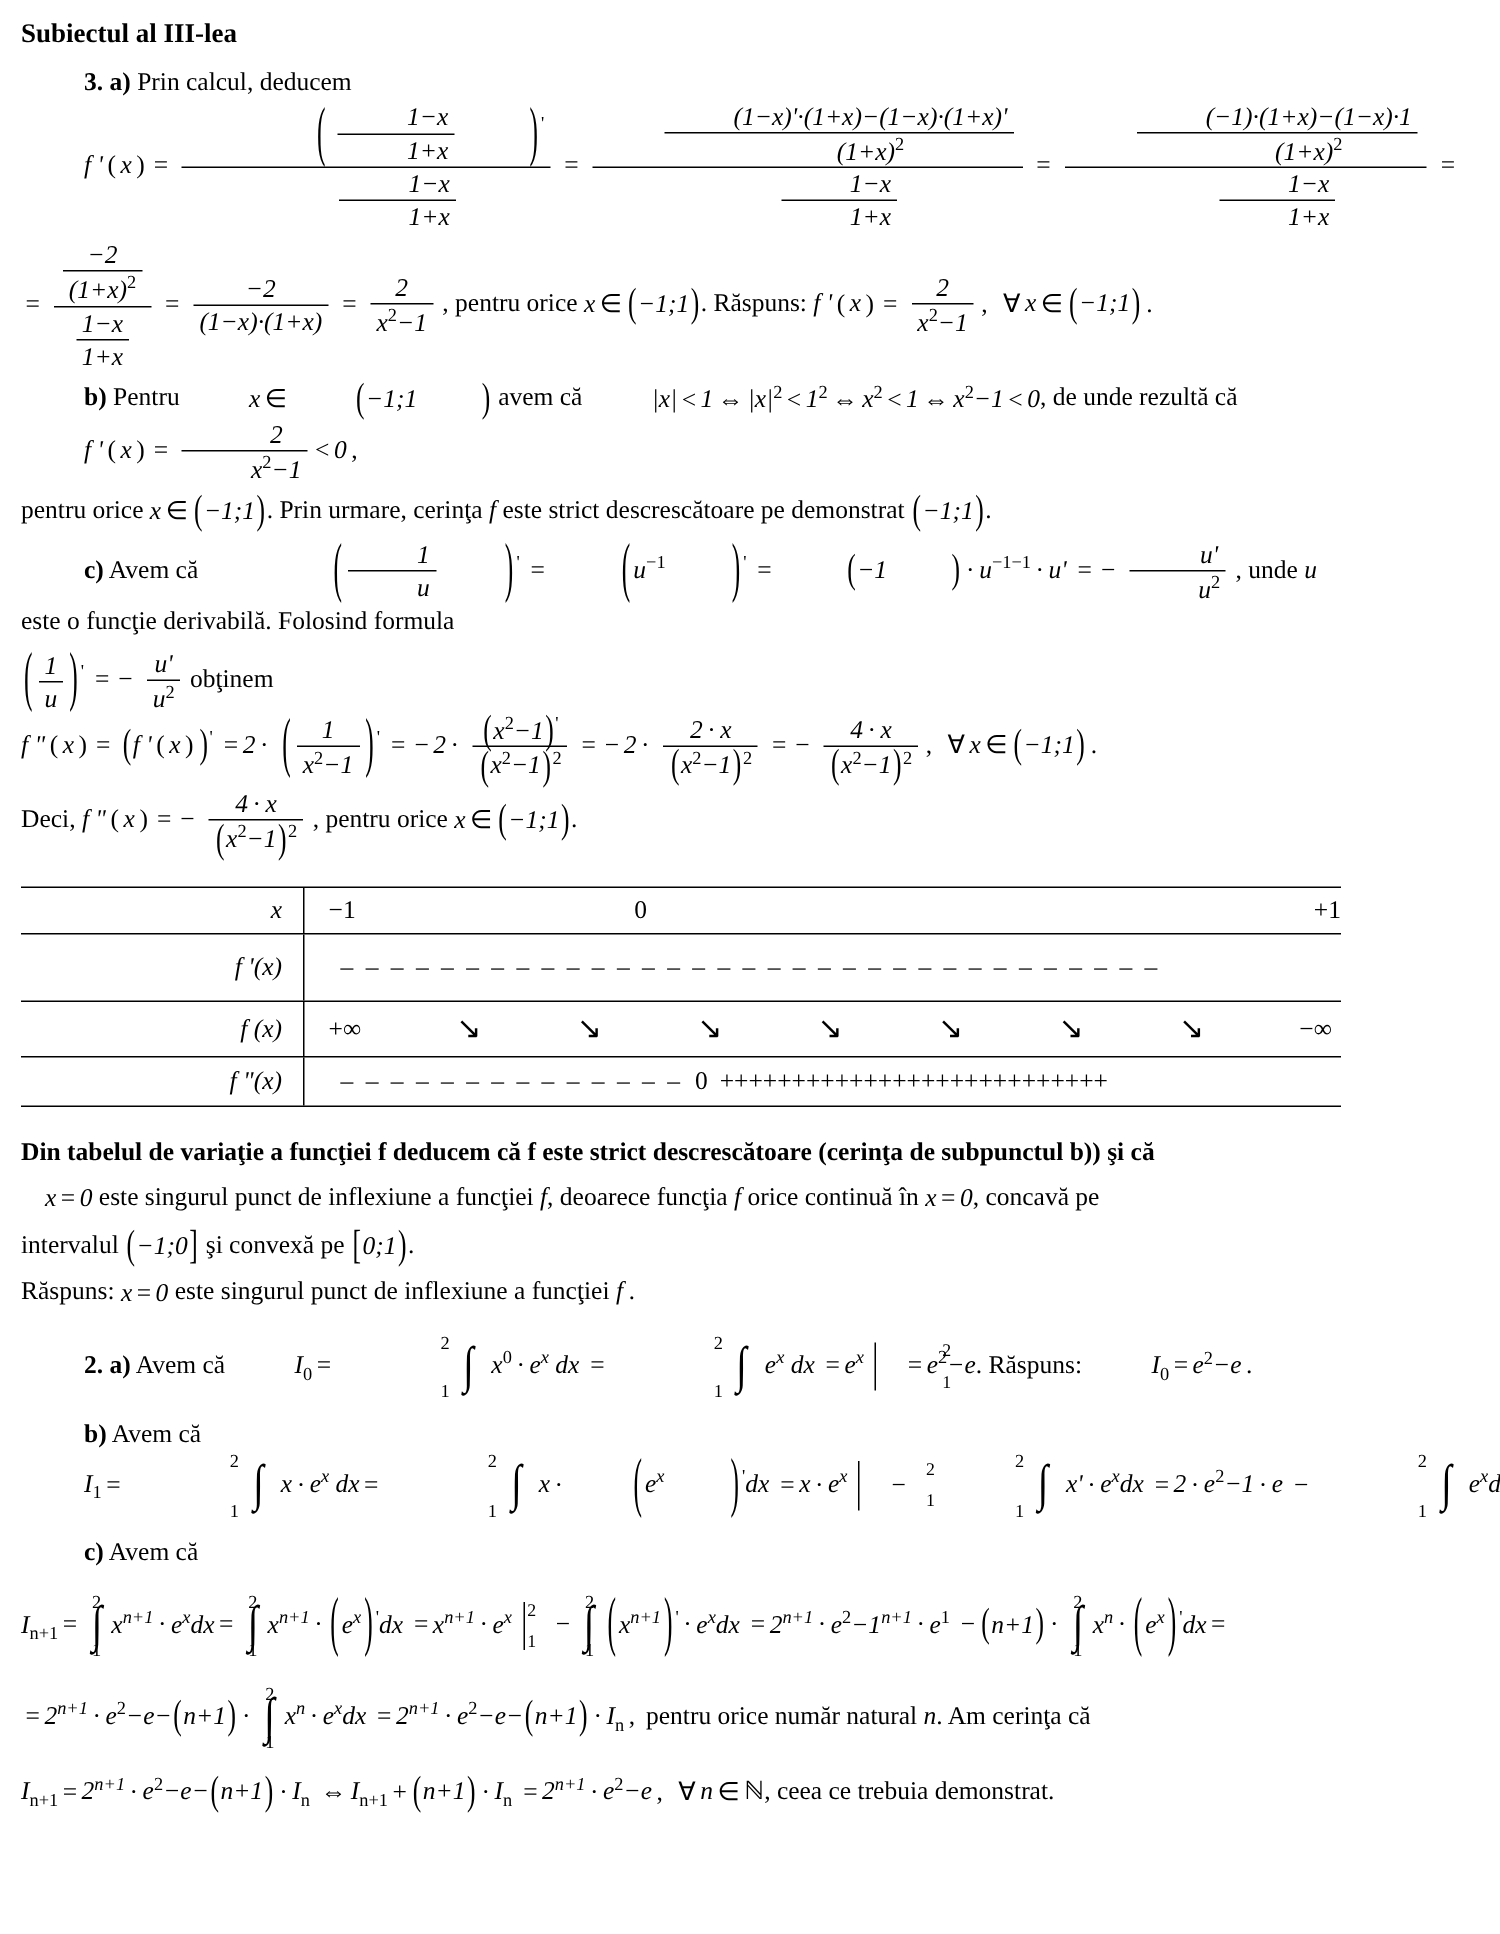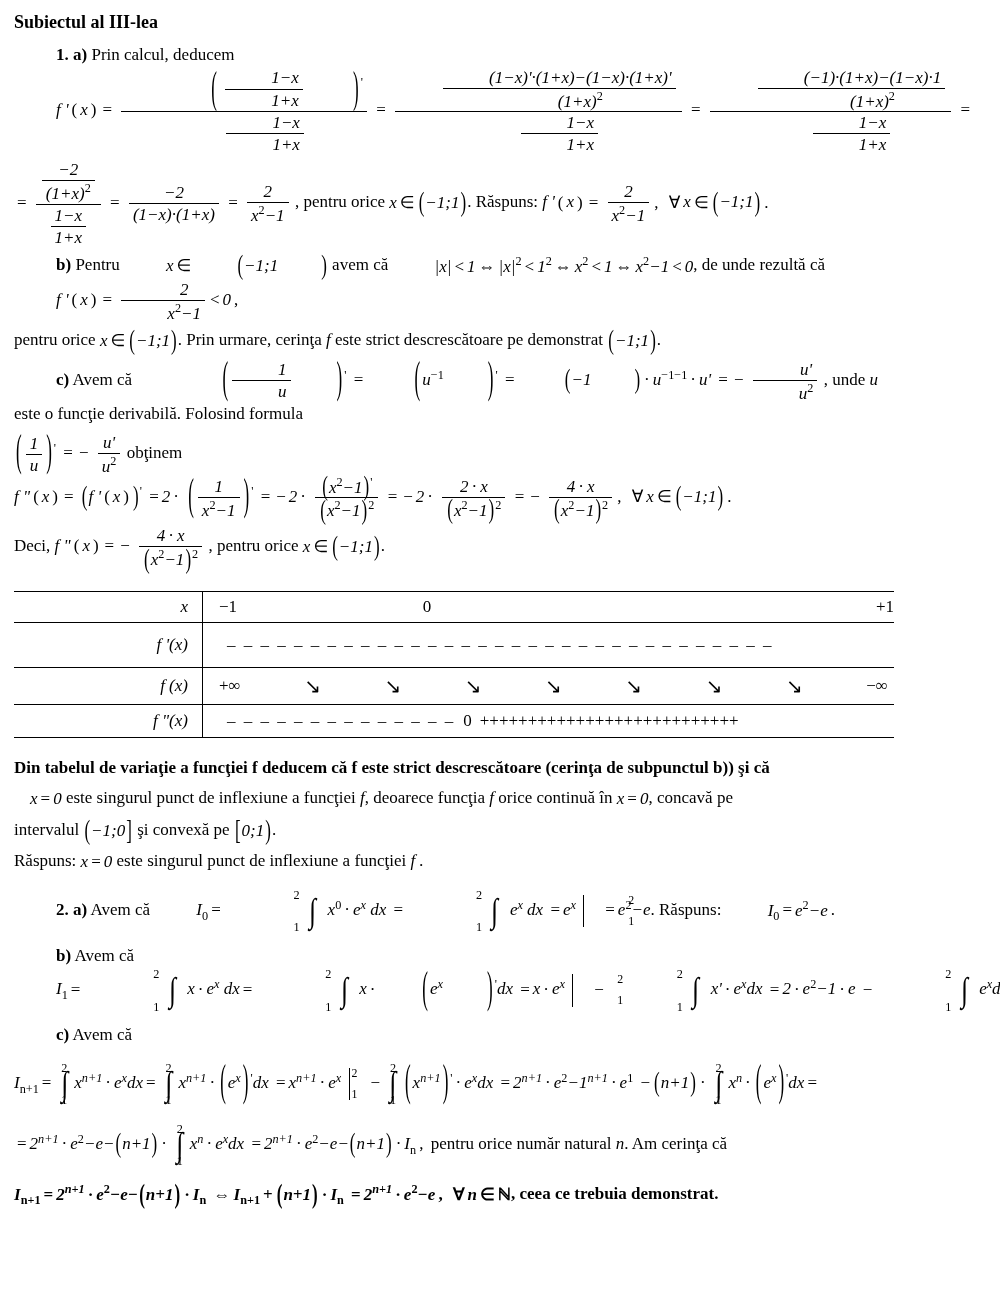--- a/index.html
+++ b/index.html
@@ -195,21 +195,21 @@
   }
 </style>
 </head>
 <body>
 
 <div class="page">
 
   <div class="title">Subiectul al III-lea</div>
 
   <div class="para indent">
-    <span class="lbl">1. a)</span>
+    <span class="lbl">3. a)</span>
     <span class="txt">Prin calcul, deducem</span>
     <span class="math">
       <i>f&nbsp;'</i><span class="op">(</span><i>x</i><span class="op">)</span><span class="op">=</span>
       <span class="frac">
         <span class="num">
           <span class="bigparen">(</span>
           <span class="frac"><span class="num">1−<i>x</i></span><span class="den">1+<i>x</i></span></span>
           <span class="bigparen">)</span><span class="supn">'</span>
         </span>
         <span class="den">
@@ -496,21 +496,21 @@
     <span class="math">
       <span class="op">=</span>2<span class="sup">n+1</span><span class="op">·</span><i>e</i><span class="supn">2</span>−<i>e</i>−<span class="paren">(</span><i>n</i>+1<span class="paren">)</span><span class="op">·</span>
       <span class="intwrap"><span class="lim-top">2</span><span class="body"><span class="intsym">∫</span></span><span class="lim-bot">1</span></span>
       <i>x</i><span class="sup">n</span><span class="op">·</span><i>e</i><span class="sup">x</span><i>dx</i>
       <span class="op">=</span>2<span class="sup">n+1</span><span class="op">·</span><i>e</i><span class="supn">2</span>−<i>e</i>−<span class="paren">(</span><i>n</i>+1<span class="paren">)</span><span class="op">·</span><i>I</i><span class="sub">n</span><span class="op">,</span>
     </span>
     <span class="txt">pentru orice număr natural</span>
     <span class="mi">n</span><span class="txt">. Am cerinţa că</span>
   </div>
 
-  <div class="para" style="margin-top:14px;font-weight:bold;">
+  <div class="para" style="margin-top:14px;">
     <span class="math">
       <i>I</i><span class="sub">n+1</span><span class="op">=</span>2<span class="sup">n+1</span><span class="op">·</span><i>e</i><span class="supn">2</span>−<i>e</i>−<span class="paren">(</span><i>n</i>+1<span class="paren">)</span><span class="op">·</span><i>I</i><span class="sub">n</span>
       <span class="op">⇔</span><i>I</i><span class="sub">n+1</span><span class="op">+</span><span class="paren">(</span><i>n</i>+1<span class="paren">)</span><span class="op">·</span><i>I</i><span class="sub">n</span>
       <span class="op">=</span>2<span class="sup">n+1</span><span class="op">·</span><i>e</i><span class="supn">2</span>−<i>e</i><span class="op">,</span>
       <span class="op">∀</span><i>n</i><span class="op">∈</span><span class="txt">ℕ</span>
     </span><span class="txt">, ceea ce trebuia demonstrat.</span>
   </div>
 
 </div>
 

